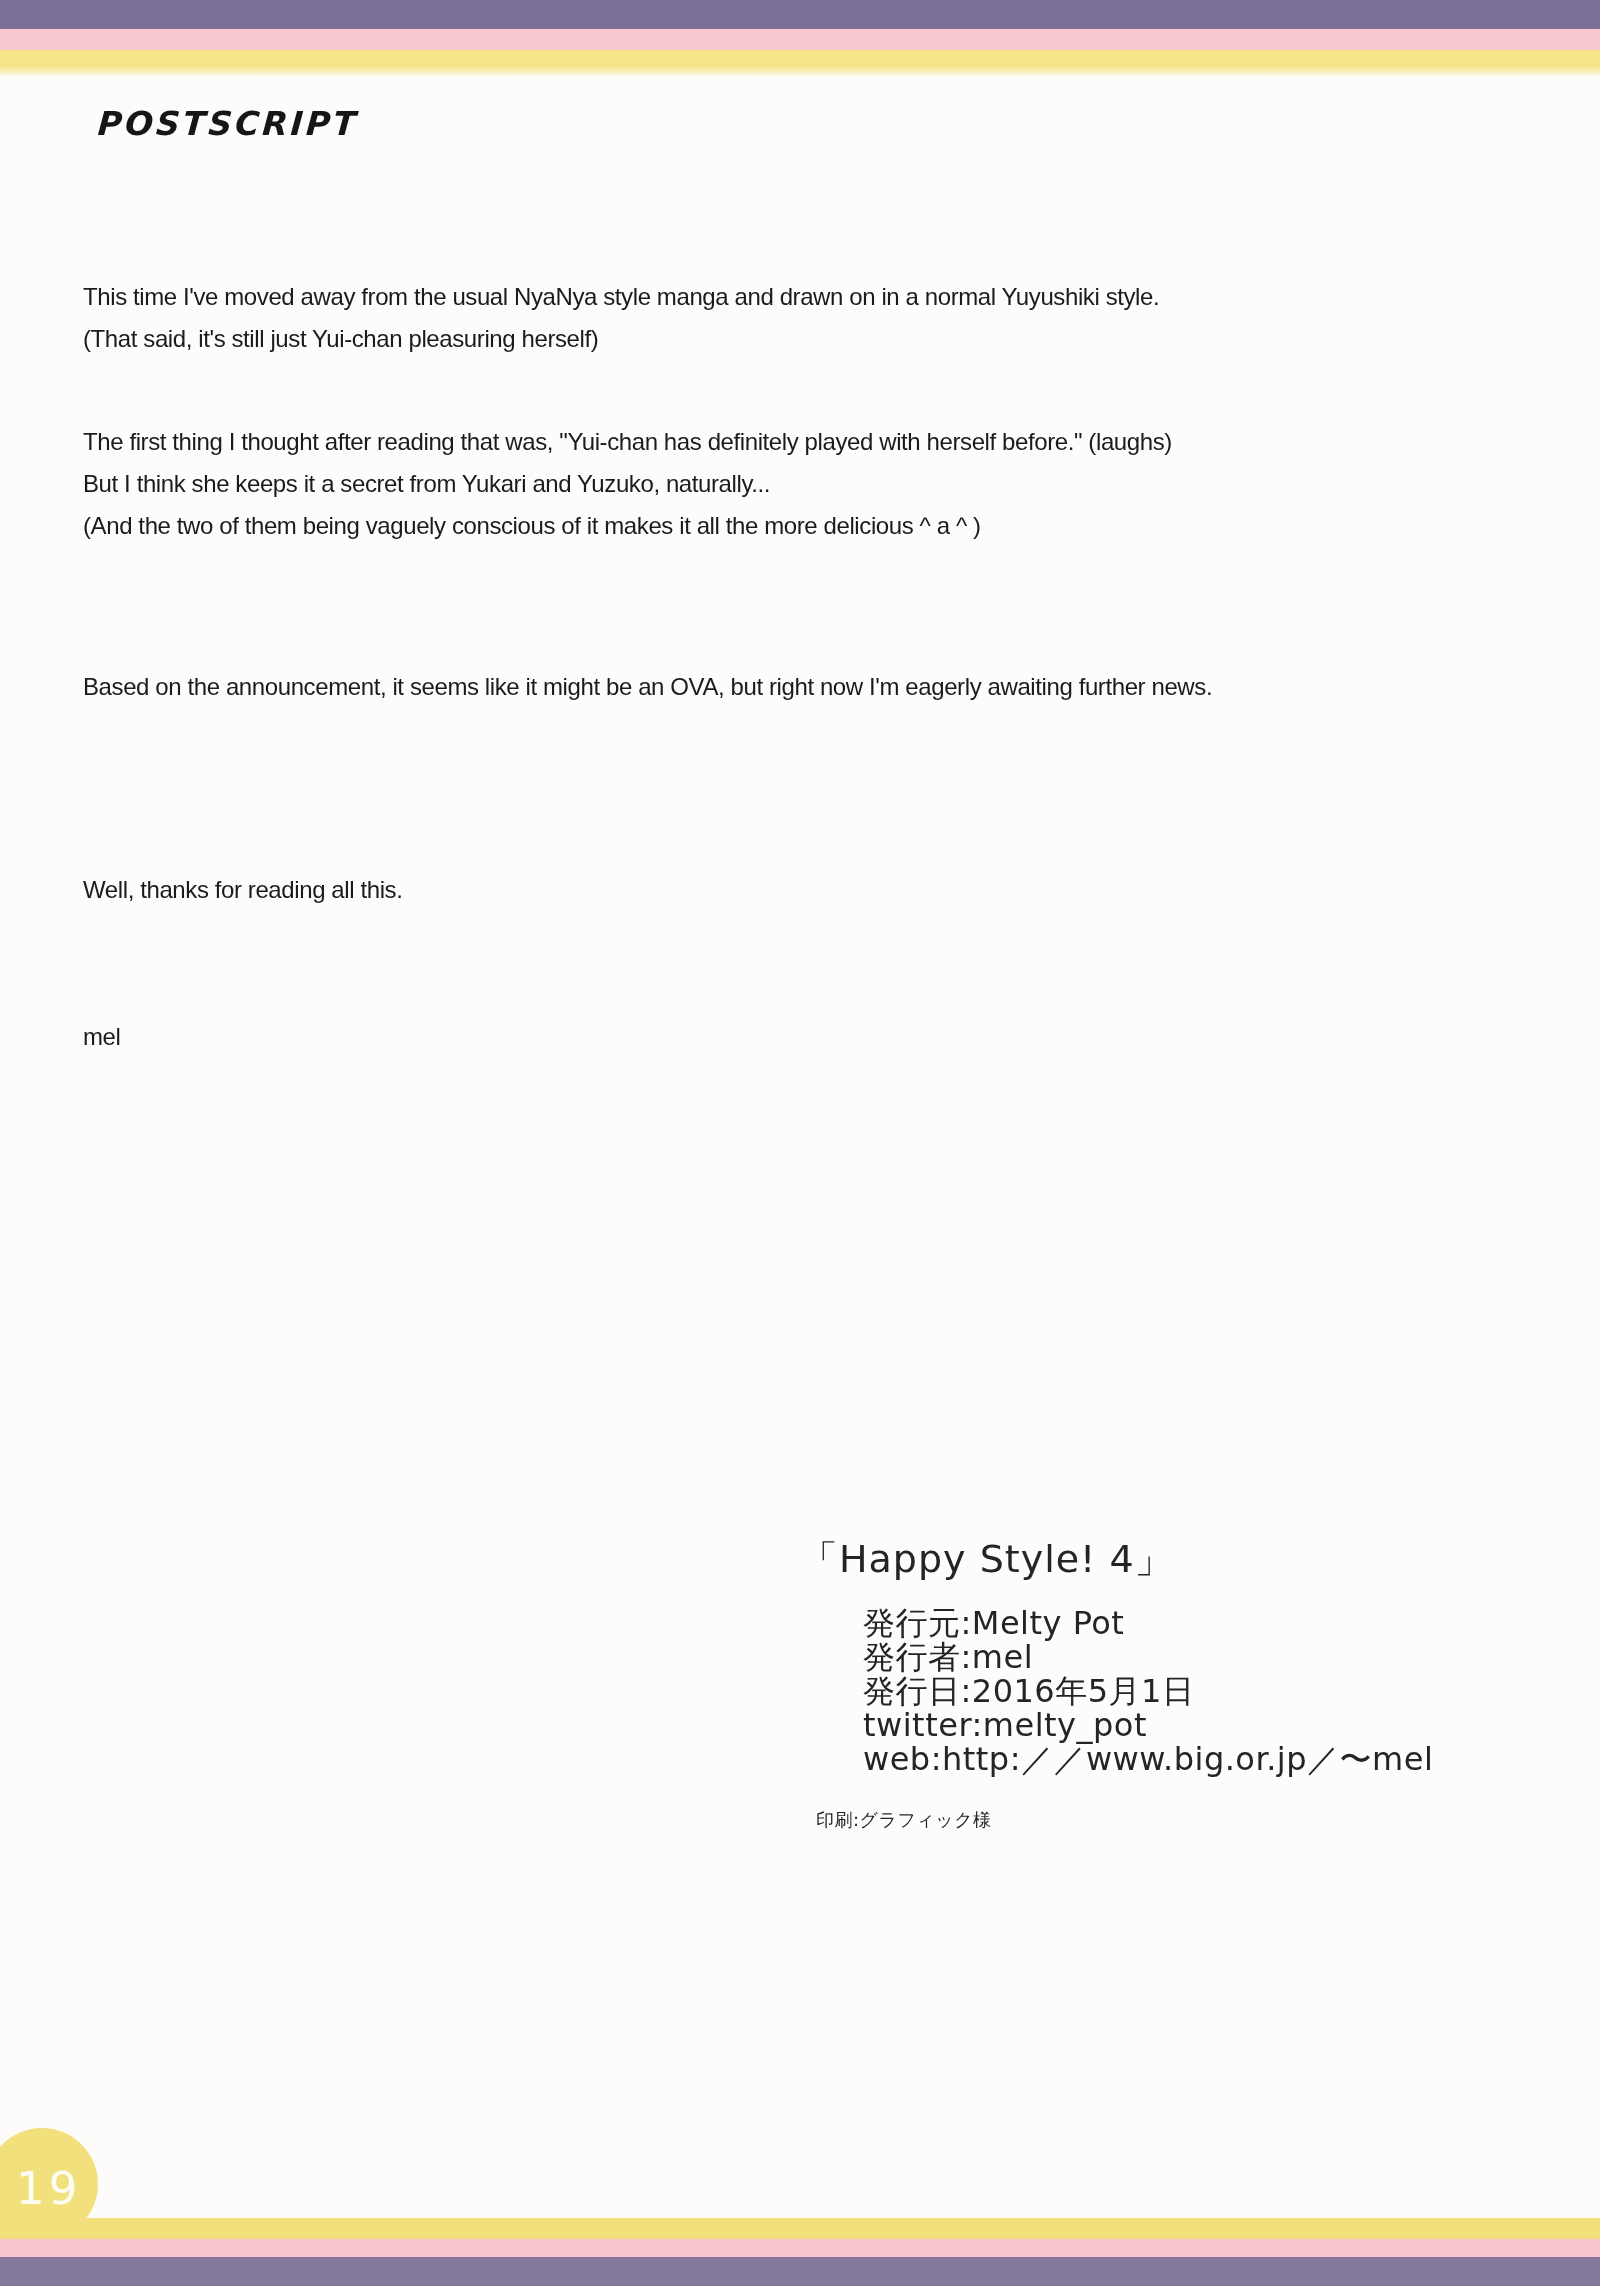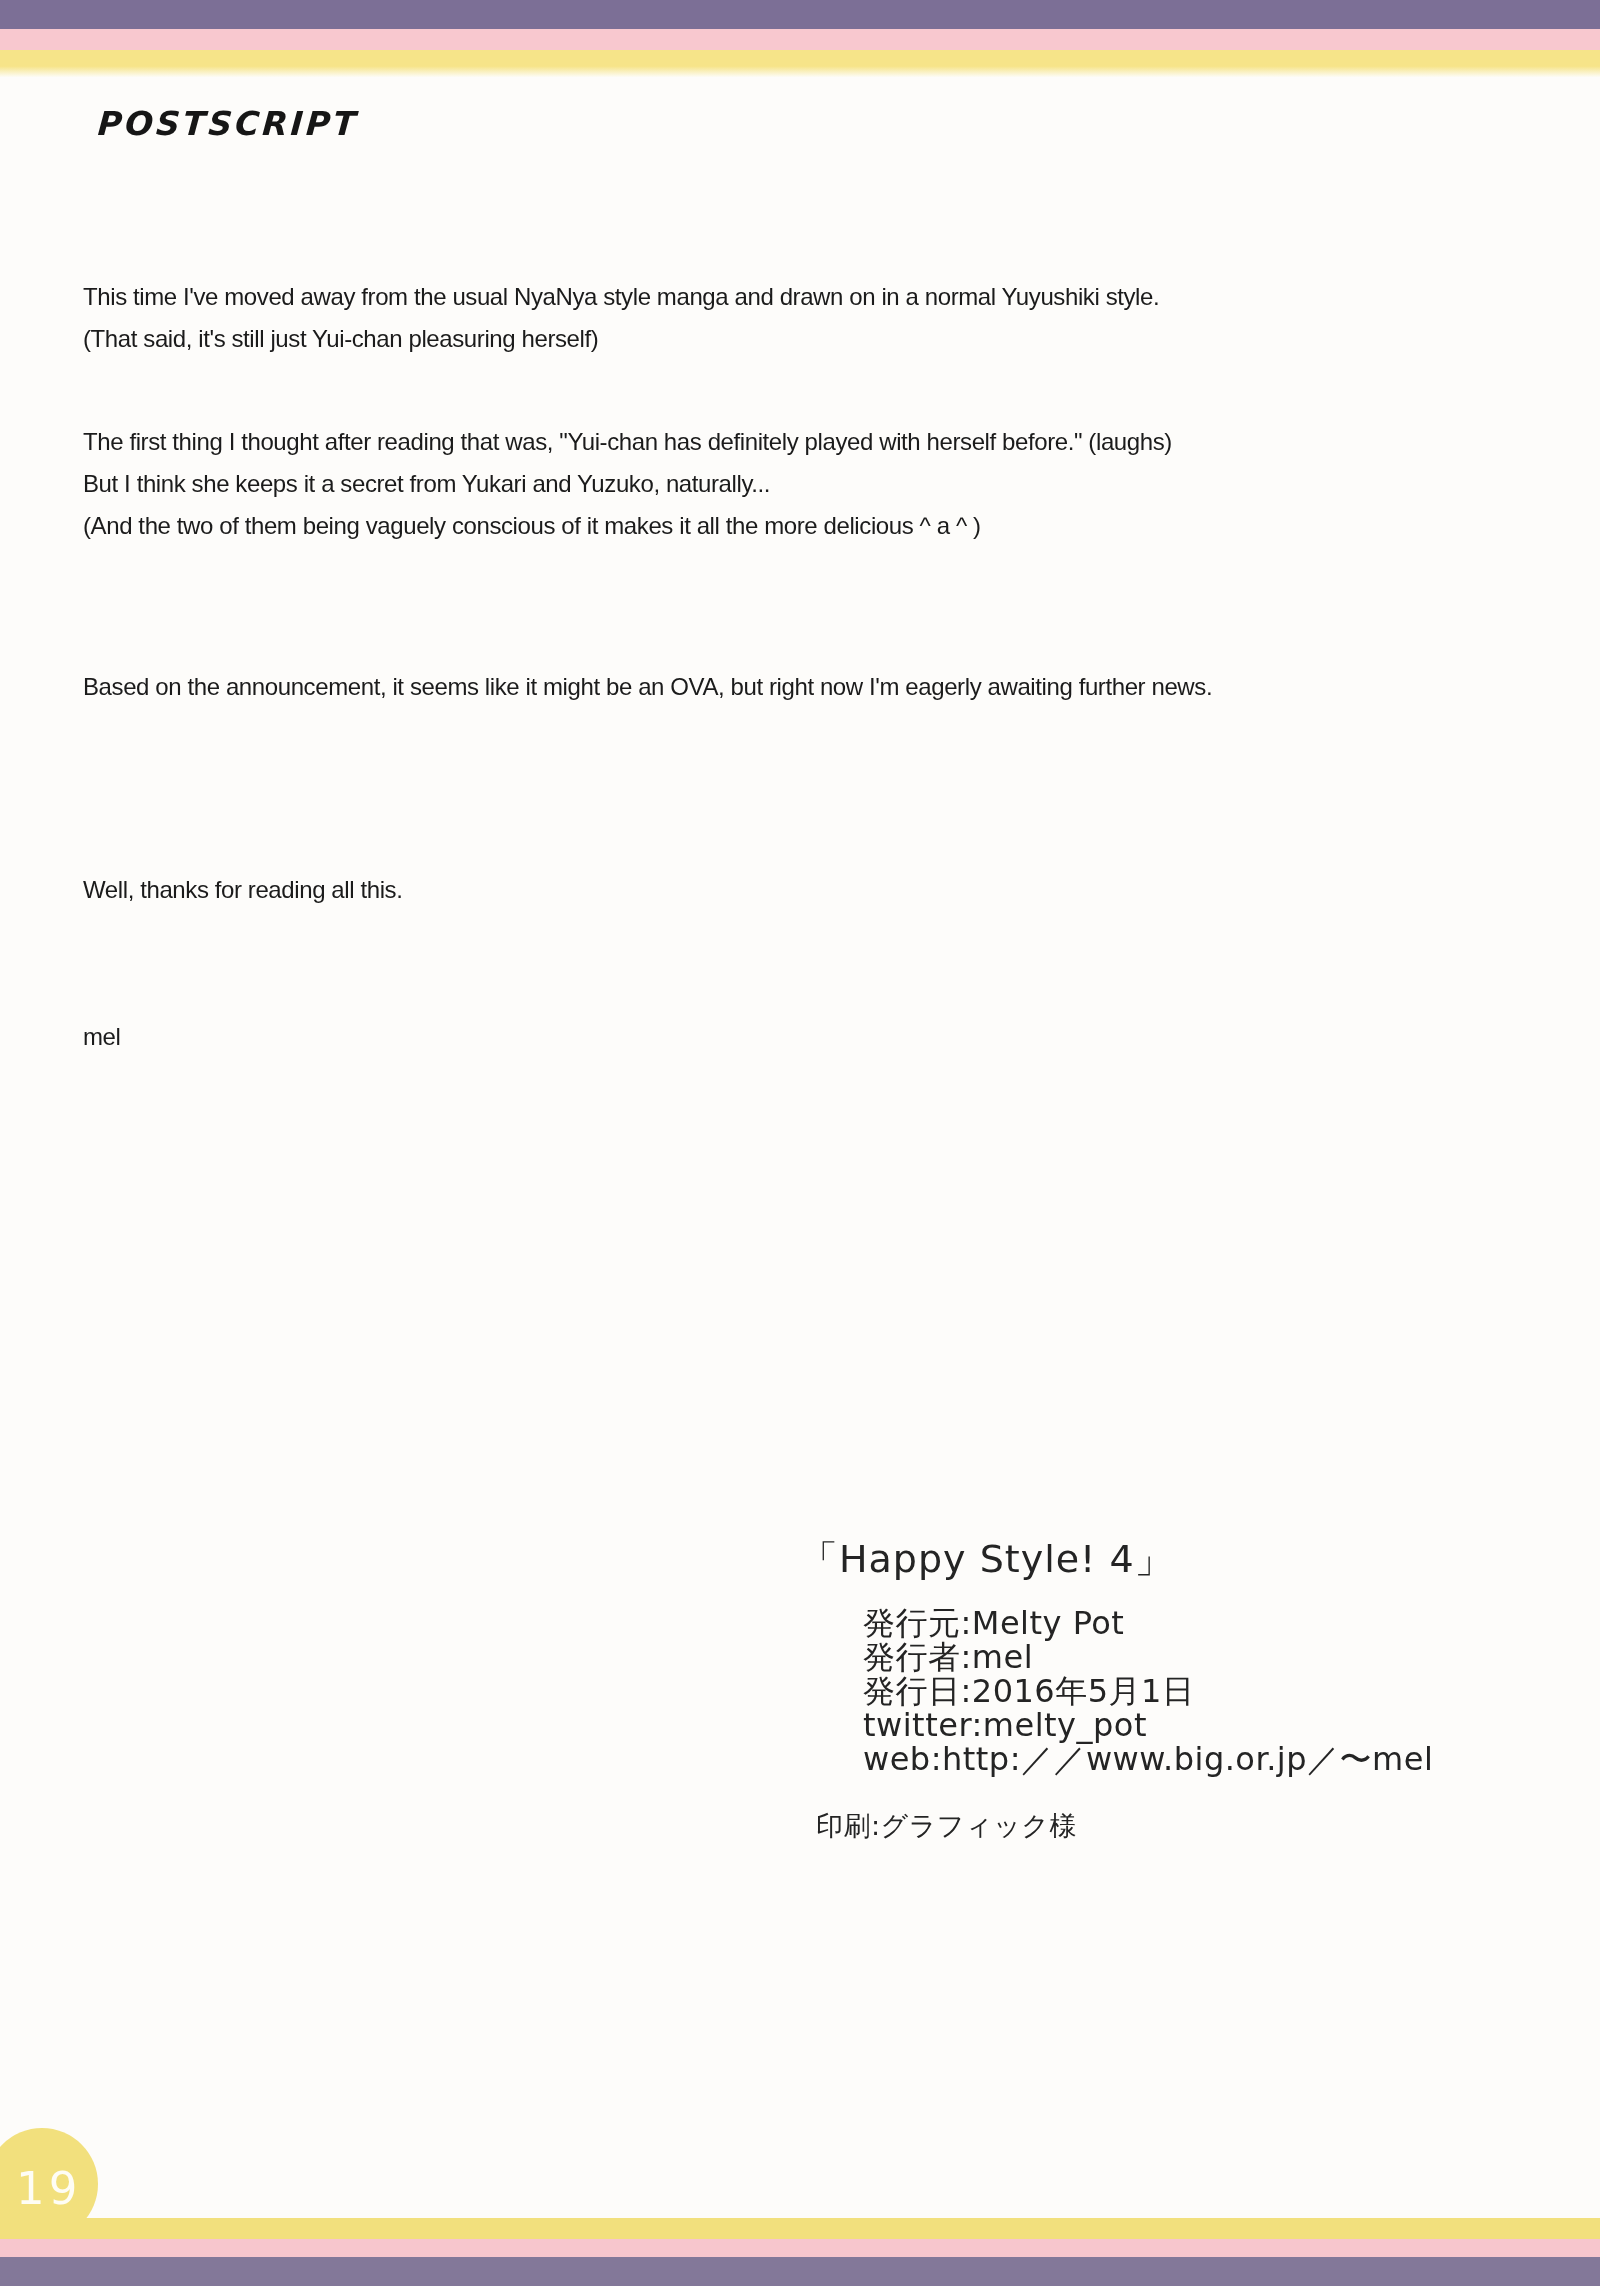--- a/index.html
+++ b/index.html
@@ -82,21 +82,21 @@
     letter-spacing: 0.5px;
     color: #242424;
     margin-left: 47px;
   }
   .colophon-line { white-space: nowrap; }
   .colophon-printer {
     position: absolute;
     left: 816px;
     top: 1808px;
     font-family: "DejaVu Sans", sans-serif;
-    font-size: 27px;
+    font-size: 18px;
     letter-spacing: 0.5px;
     color: #242424;
     white-space: nowrap;
   }
 
   
   .page-circle {
     position: absolute;
     left: -14px;
     top: 2128px;

